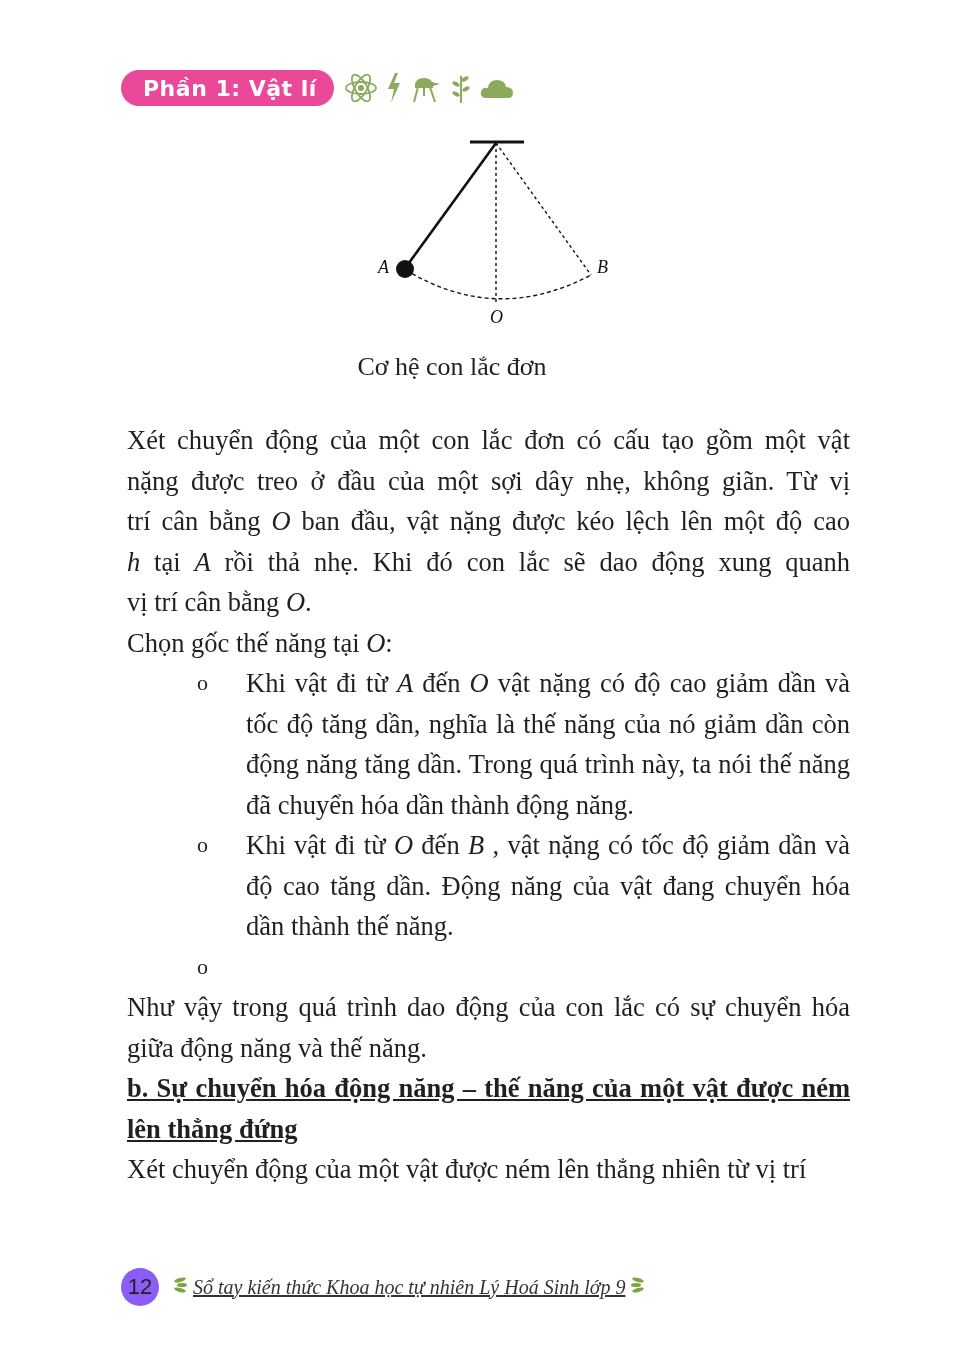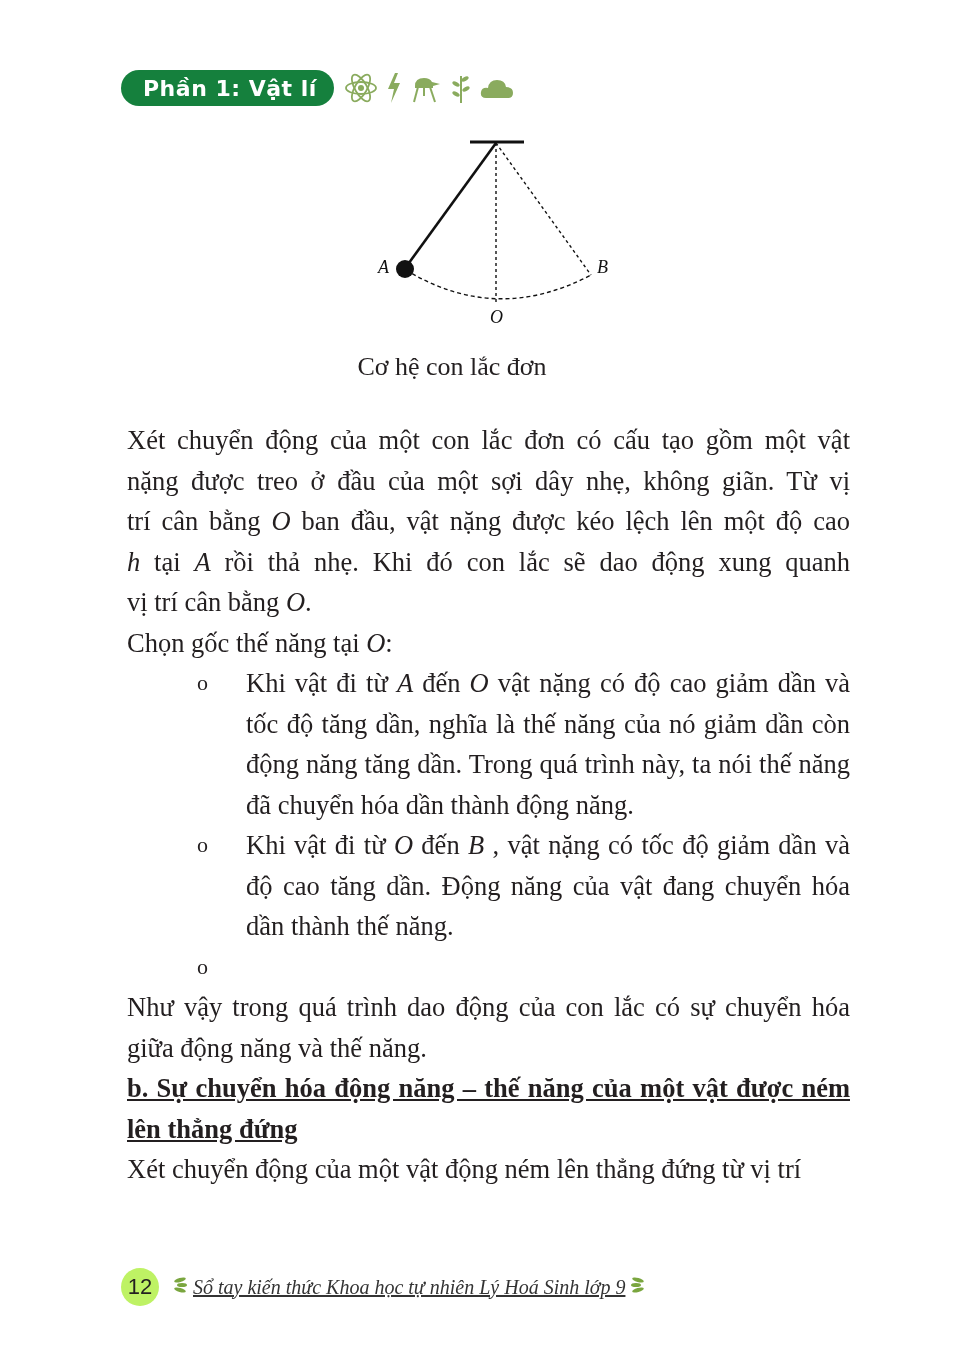--- a/index.html
+++ b/index.html
@@ -1,39 +1,39 @@
 <!DOCTYPE html>
 <html><head>
 <meta charset="utf-8">
 <style>
   html, body { margin: 0; padding: 0; background: #ffffff; }
   body { width: 961px; height: 1371px; position: relative; overflow: hidden;
          font-family: "Liberation Serif", "DejaVu Serif", serif; color: #231f20; }
 
   .header { position: absolute; left: 121px; top: 70px; height: 36px; display: flex; align-items: center; }
-  .part-pill { background: #15803d; border-radius: 18px; height: 36px; width: 213px;
+  .part-pill { background: #ec4899; border-radius: 18px; height: 36px; width: 213px;
                display: flex; align-items: center; padding-left: 22px; box-sizing: border-box;
                color: #ffffff; font-family: "DejaVu Sans", sans-serif; font-weight: bold; font-size: 22px; letter-spacing: 0.5px; }
   .icons { display: flex; align-items: center; gap: 8px; margin-left: 10px; }
   .icons svg { display: block; }
 
   .figure { position: absolute; left: 360px; top: 130px; width: 280px; height: 200px; }
   .caption { position: absolute; left: 0; width: 868px; top: 352px; text-align: center; font-size: 26px; padding-left: 36px; box-sizing: border-box; }
 
   .body-text { position: absolute; left: 127px; top: 420px; width: 723px; font-size: 26.5px; line-height: 40.5px; }
   .para { text-align: justify; text-align-last: left; margin: 0; }
   .para.full { text-align-last: justify; }
   .bullet { display: flex; margin: 0; }
   .bullet .mark { width: 119px; flex: none; padding-left: 70px; box-sizing: border-box; font-size: 22px; }
   .bullet .btext { flex: 1; text-align: justify; }
   .heading { font-weight: bold; margin: 0; text-align: justify; text-decoration: underline; }
   i.v { font-style: italic; }
 
   .footer { position: absolute; left: 121px; top: 1268px; display: flex; align-items: center; }
-  .page-num { width: 38px; height: 38px; border-radius: 50%; background: #bef264; color: #231f20;
+  .page-num { width: 38px; height: 38px; border-radius: 50%; background: #8b5cf6; color: #231f20;
               font-family: "Liberation Sans", sans-serif; font-size: 22px; display: flex; align-items: center; justify-content: center; }
   .book-title { font-style: italic; font-size: 20px; color: #333; margin: 0 4px; text-decoration: underline; }
   .leaf { display: inline-block; }
 </style>
 </head>
 <body>
 
 <div class="header">
   <div class="part-pill">Phần 1: Vật lí</div>
   <div class="icons">
@@ -118,21 +118,21 @@
   <div class="bullet">
     <span class="mark">o</span>
     <span class="btext"><span>Khi vật đi từ  </span><i class="v">O</i><span>  đến  </span><i class="v">B</i><span> , vật nặng có tốc độ giảm dần và độ cao tăng dần. Động năng của vật đang chuyển hóa dần thành thế năng.</span></span>
   </div>
   <div class="bullet">
     <span class="mark">o</span>
   </div>
 
   <p class="para">Như vậy trong quá trình dao động của con lắc có sự chuyển hóa giữa động năng và thế năng.</p>
   <p class="heading">b. Sự chuyển hóa động năng – thế năng của một vật được ném lên thẳng đứng</p>
-  <p class="para">Xét chuyển động của một vật động ném lên thẳng đứng từ vị trí</p>
+  <p class="para">Xét chuyển động của một vật được ném lên thẳng nhiên từ vị trí</p>
 </div>
 
 <div class="footer">
   <div class="page-num">12</div>
   <span class="leaf" style="margin-left:12px;">
     <svg width="18" height="18" viewBox="0 0 18 18">
         <g fill="#7aa63f">
           <ellipse cx="9" cy="4" rx="6" ry="2" transform="rotate(-15 9 4)"></ellipse>
           <ellipse cx="11" cy="9" rx="5" ry="2"></ellipse>
           <ellipse cx="9" cy="14" rx="6" ry="2" transform="rotate(15 9 14)"></ellipse>

